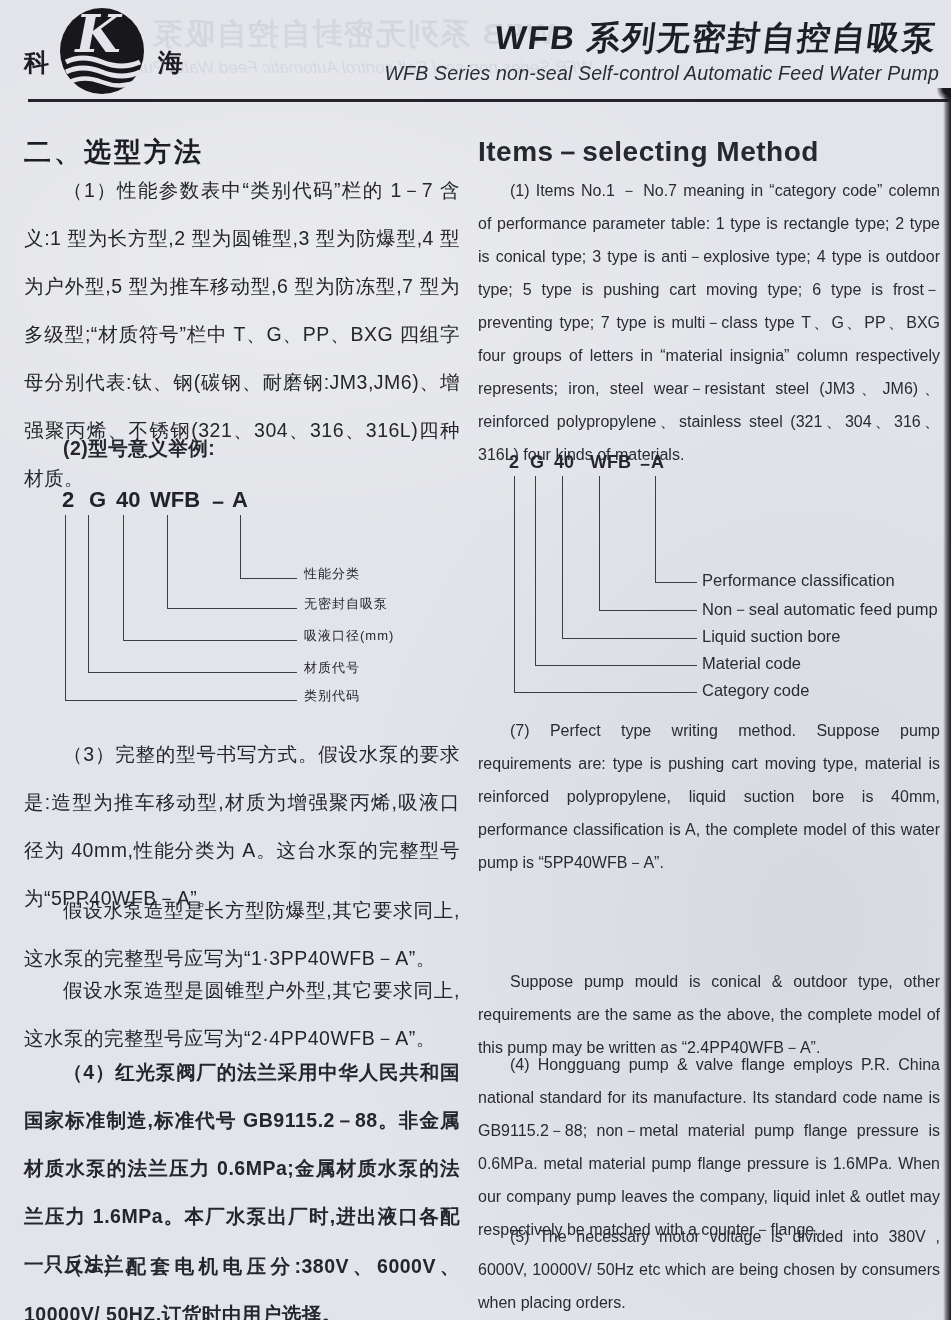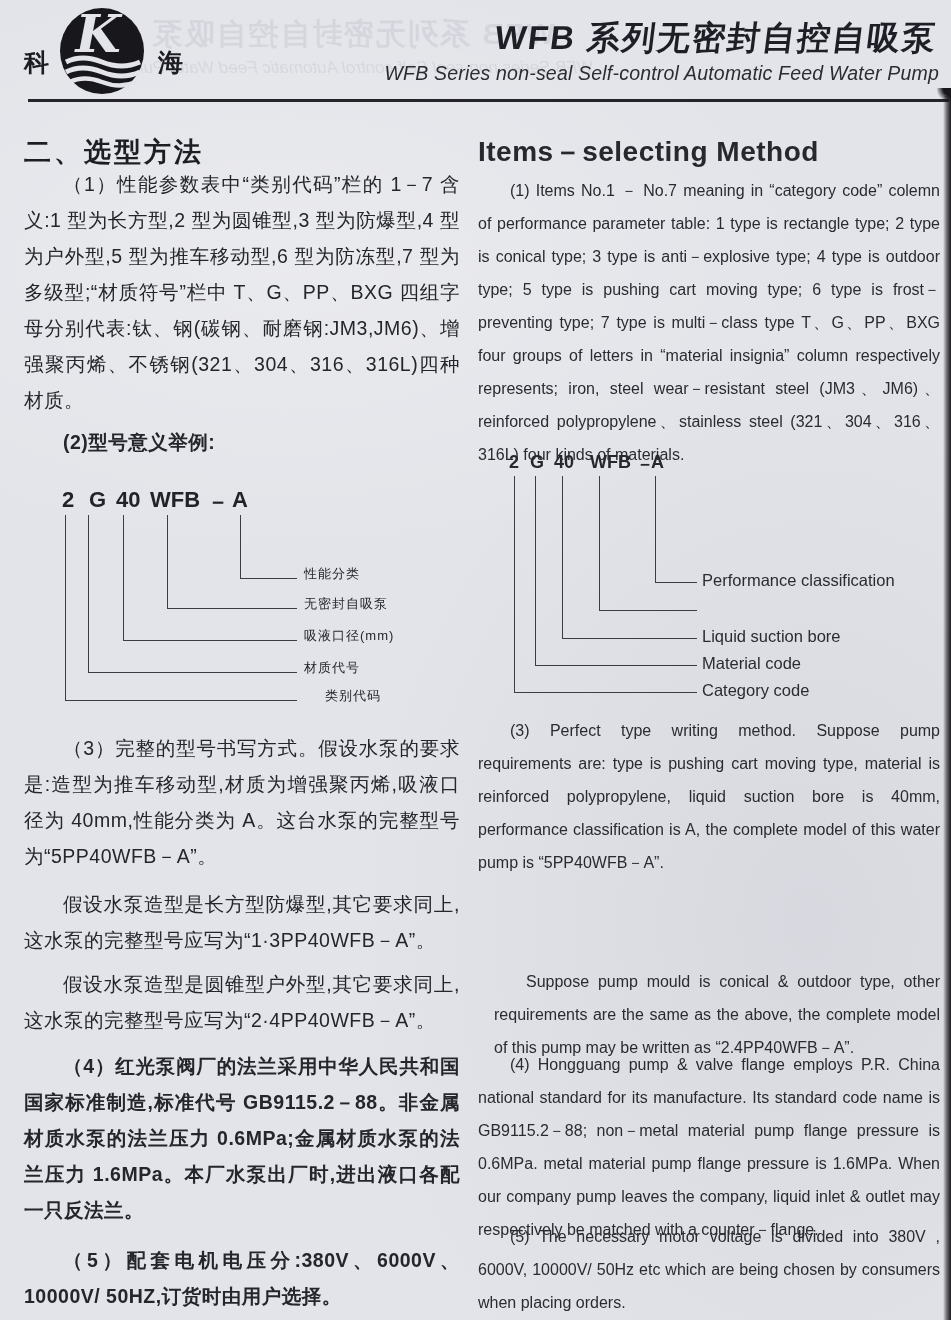--- a/index.html
+++ b/index.html
@@ -51,21 +51,21 @@
   .col.right{left:478px;width:462px;}
   .h-zh{
     position:absolute;left:0;top:134px;
     font-size:27px;font-weight:bold;color:#1d1e24;letter-spacing:3px;
   }
   .h-en{
     position:absolute;left:0;top:133px;
     font-size:28px;font-weight:bold;color:#27282e;letter-spacing:0.5px;
   }
   .para{position:absolute;left:0;right:0;text-align:justify;}
-  .para.zh{font-size:19.5px;line-height:36px;letter-spacing:0.5px;color:#25262b;}
+  .para.zh{font-size:19.5px;line-height:48px;letter-spacing:0.5px;color:#25262b;}
   .para.en{font-size:16px;line-height:33px;color:#2a2b31;}
   .indent{text-indent:2em;}
   .zh-lh42{line-height:42px;}
   .zh-lh38{line-height:38px;font-weight:bold;}
   .en-lh30{line-height:30px;}
   
   .diagram{position:absolute;left:0;}
   .tok{position:absolute;top:0;font-weight:bold;white-space:nowrap;}
   .diagram.zh .tok{font-size:22px;color:#222329;}
   .diagram.en .tok{font-size:18px;color:#27282e;}
@@ -128,21 +128,21 @@
       <div class="elbow" style="left:216px;top:28px;width:56px;height:63px;"></div>
       <div class="elbow" style="left:143px;top:28px;width:129px;height:93px;"></div>
       <div class="elbow" style="left:99px; top:28px;width:173px;height:125px;"></div>
       <div class="elbow" style="left:64px; top:28px;width:208px;height:157px;"></div>
       <div class="elbow" style="left:41px; top:28px;width:231px;height:185px;"></div>
 
       <div class="dlabel" style="left:280px;top:78px;">性能分类</div>
       <div class="dlabel" style="left:280px;top:108px;">无密封自吸泵</div>
       <div class="dlabel" style="left:280px;top:140px;">吸液口径(mm)</div>
       <div class="dlabel" style="left:280px;top:172px;">材质代号</div>
-      <div class="dlabel" style="left:280px;top:200px;margin-left:21px;">类别代码</div>
+      <div class="dlabel" style="left:280px;top:200px;">类别代码</div>
     </div>
 
     <div class="para zh zh-lh42 indent" style="top:730px;">（3）完整的型号书写方式。假设水泵的要求是:造型为推车移动型,材质为增强聚丙烯,吸液口径为 40mm,性能分类为 A。这台水泵的完整型号为“5PP40WFB－A”。</div>
     <div class="para zh zh-lh42 indent" style="top:886px;">假设水泵造型是长方型防爆型,其它要求同上,这水泵的完整型号应写为“1·3PP40WFB－A”。</div>
     <div class="para zh zh-lh42 indent" style="top:966px;">假设水泵造型是圆锥型户外型,其它要求同上,这水泵的完整型号应写为“2·4PP40WFB－A”。</div>
     <div class="para zh zh-lh38 indent" style="top:1048px;">（4）红光泵阀厂的法兰采用中华人民共和国国家标准制造,标准代号 GB9115.2－88。非金属材质水泵的法兰压力 0.6MPa;金属材质水泵的法兰压力 1.6MPa。本厂水泵出厂时,进出液口各配一只反法兰。</div>
     <div class="para zh zh-lh38 indent" style="top:1242px;">（5）配套电机电压分:380V、6000V、10000V/ 50HZ,订货时由用户选择。</div>
   </section>
 
   <section class="col right">
@@ -159,26 +159,27 @@
       <span class="tok" style="left:158px;">－</span>
       <span class="tok" style="left:173px;">A</span>
 
       <div class="elbow" style="left:177px;top:24px;width:41px;height:106px;"></div>
       <div class="elbow" style="left:121px;top:24px;width:97px;height:134px;"></div>
       <div class="elbow" style="left:84px; top:24px;width:134px;height:162px;"></div>
       <div class="elbow" style="left:57px; top:24px;width:161px;height:189px;"></div>
       <div class="elbow" style="left:36px; top:24px;width:182px;height:216px;"></div>
 
       <div class="dlabel" style="left:224px;top:119px;">Performance classification</div>
+      <div class="dlabel" style="left:224px;top:147px;">Non－seal automatic feed pump</div>
       <div class="dlabel" style="left:224px;top:175px;">Liquid suction bore</div>
       <div class="dlabel" style="left:224px;top:202px;">Material code</div>
       <div class="dlabel" style="left:224px;top:229px;">Category code</div>
     </div>
 
-    <div class="para en en-lh30 indent" style="top:714px;">(3) Perfect type writing method. Suppose pump requirements are: type is pushing cart moving type, material is reinforced polypropylene, liquid suction bore is 40mm, performance classification is A, the complete model of this water pump is “5PP40WFB－A”.</div>
-    <div class="para en en-lh30 indent" style="top:965px;margin-left:16px;">Suppose pump mould is conical &amp; outdoor type, other requirements are the same as the above, the complete model of this pump may be written as “2.4PP40WFB－A”.</div>
+    <div class="para en en-lh30 indent" style="top:714px;">(7) Perfect type writing method. Suppose pump requirements are: type is pushing cart moving type, material is reinforced polypropylene, liquid suction bore is 40mm, performance classification is A, the complete model of this water pump is “5PP40WFB－A”.</div>
+    <div class="para en en-lh30 indent" style="top:965px;">Suppose pump mould is conical &amp; outdoor type, other requirements are the same as the above, the complete model of this pump may be written as “2.4PP40WFB－A”.</div>
     <div class="para en en-lh30 indent" style="top:1048px;">(4) Hongguang pump &amp; valve flange employs P.R. China national standard for its manufacture. Its standard code name is GB9115.2－88; non－metal material pump flange pressure is 0.6MPa. metal material pump flange pressure is 1.6MPa. When our company pump leaves the company, liquid inlet &amp; outlet may respectively be matched with a counter－flange.</div>
     <div class="para en en-lh30 indent" style="top:1220px;">(5) The necessary motor voltage is divided into 380V , 6000V, 10000V/ 50Hz etc which are being chosen by consumers when placing orders.</div>
   </section>
 
   <div class="edge-strip"></div>
   <div class="edge-corner"></div>
 </div>
 
 </body></html>

